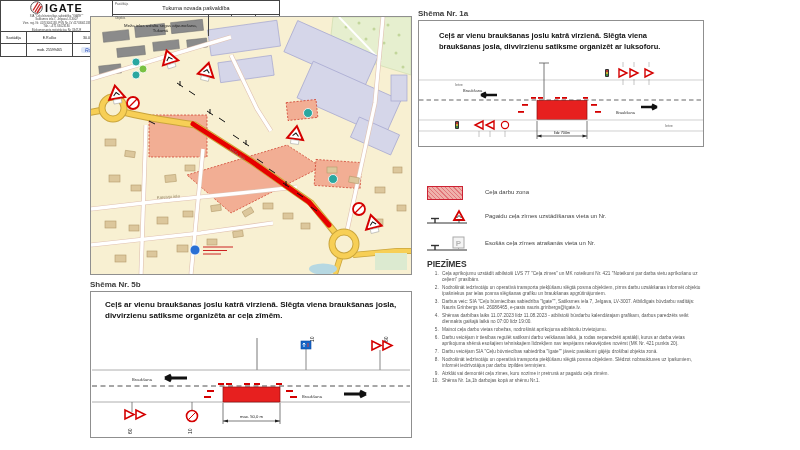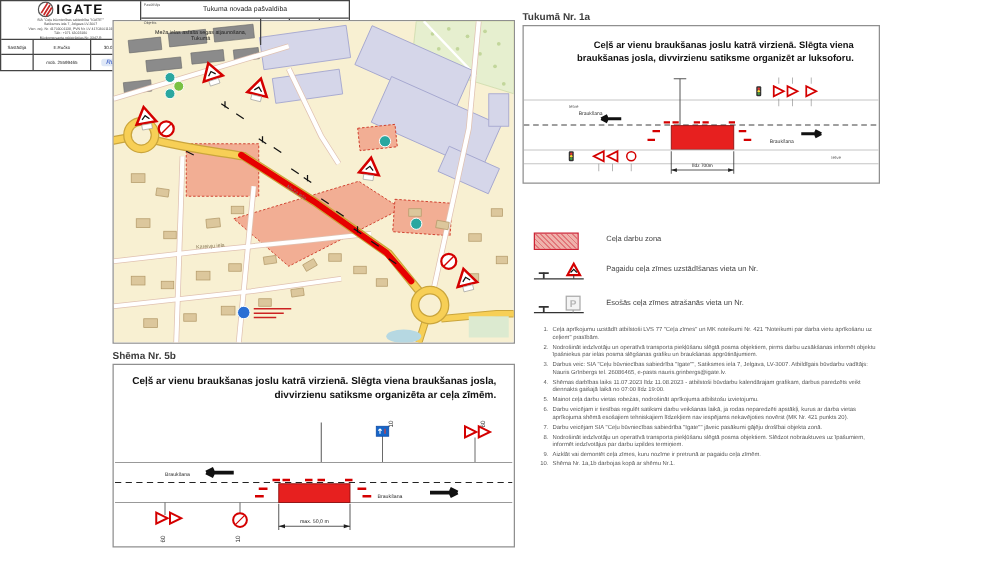--- a/index.html
+++ b/index.html
@@ -3,21 +3,21 @@
 <meta charset="utf-8">
 <style>
   html,body{margin:0;padding:0;background:#fff;}
   .page{position:relative;width:800px;height:450px;background:#ffffff;overflow:hidden;
         font-family:"Liberation Sans",sans-serif;color:#222;}
   .abs{position:absolute;}
   .panel{position:absolute;border:1px solid #8f8f8f;background:#fff;box-sizing:border-box;}
   .h-scheme{font-weight:bold;font-size:8px;color:#3c3c3c;}
   .s1-title{left:88px;top:2px;font-size:10px;font-weight:bold;color:#2e2e2e;white-space:nowrap;}
   .s1-title .sub{font-weight:normal;font-size:7.5px;color:#4a4a4a;}
-  .desc{font-weight:bold;font-size:8px;line-height:1.4;text-align:right;color:#111;}
+  .desc{font-weight:bold;font-size:8px;line-height:1.4;text-align:left;color:#111;}
   .legend-title,.notes-title{font-weight:bold;font-size:8.5px;color:#333;}
   .legend-item{display:flex;align-items:center;margin-bottom:7px;}
   .legend-icon{width:44px;flex:0 0 44px;display:flex;justify-content:flex-start;}
   .legend-label{font-size:6px;color:#444;line-height:1.25;margin-left:14px;}
   .swatch{width:34px;height:12px;border:1px solid #c23;
      background:repeating-linear-gradient(45deg,#efb1ab 0 2px,#e2767a 2px 3px);}
   .notes-list{margin:2px 0 0 0;padding-left:13px;font-size:4.7px;line-height:1.32;color:#555;}
   .notes-list li{margin-bottom:1.6px;padding-left:2px;}
   
   .tblock{left:425px;top:384px;width:280px;height:57px;border:1.5px solid #444;background:#fff;
@@ -288,21 +288,21 @@
         <polygon points="33,86 42,86 37.5,95" fill="#fff" stroke="#d40000" stroke-width="1.6" transform="rotate(-90 37.5 90.5)"></polygon>
         <polygon points="44,86 53,86 48.5,95" fill="#fff" stroke="#d40000" stroke-width="1.6" transform="rotate(-90 48.5 90.5)"></polygon>
       </g>
       <text x="40" y="110" font-size="5" fill="#222" transform="rotate(-90 40 110)">60</text>
       <circle cx="100" cy="92" r="5.5" fill="#fff" stroke="#d40000" stroke-width="1.6"></circle>
       <path d="M96.5,95.5 l7,-7" stroke="#d40000" stroke-width="1"></path>
       <text x="100" y="110" font-size="5" fill="#222" transform="rotate(-90 100 110)">10</text>
     </svg>
   </div>
 
-  <div class="abs h-scheme" style="left:418px;top:9px;">Tukumā Nr. 1a</div>
+  <div class="abs h-scheme" style="left:418px;top:9px;">Shēma Nr. 1a</div>
   <div class="panel" style="left:418px;top:20px;width:286px;height:127px;">
     <div class="desc" style="margin:10px 20px 0;font-size:7.5px;">Ceļš ar vienu braukšanas joslu katrā virzienā. Slēgta viena braukšanas josla, divvirzienu satiksme organizēt ar luksoforu.</div>
     <svg width="284" height="84" viewBox="0 0 284 84" style="position:absolute;left:0;bottom:1px;">
 
       <line x1="0" y1="19" x2="284" y2="19" stroke="#bbb" stroke-width="0.7"></line>
       <text x="36" y="25" font-size="3.6" fill="#666">Ietve</text>
 
       <text x="44" y="31" font-size="4" fill="#333">Braukšana</text>
       <path d="M78,34 h-16 m0,0 l5,-2.5 m-5,2.5 l5,2.5" stroke="#111" stroke-width="2.4" fill="none"></path>
 
@@ -407,20 +407,21 @@
           <rect x="26" y="3" width="11" height="11" fill="#f4f4f4" stroke="#aaa" stroke-width="1"></rect>
           <text x="31.5" y="11.5" font-size="8" fill="#b5b5b5" text-anchor="middle" font-weight="bold">P</text>
           <line x1="31.5" y1="14" x2="31.5" y2="16" stroke="#999" stroke-width="0.8"></line>
         </svg>
       </div>
       <div class="legend-label">Esošās ceļa zīmes atrašanās vieta un Nr.</div>
     </div>
   </div>
 
   <div class="abs" style="left:427px;top:259px;width:278px;">
+    <div class="notes-title">PIEZĪMES</div>
     <ol class="notes-list">
       <li>Ceļa aprīkojumu uzstādīt atbilstoši LVS 77 "Ceļa zīmes" un MK noteikumi Nr. 421 "Noteikumi par darba vietu aprīkošanu uz ceļiem" prasībām.</li>
       <li>Nodrošināt iedzīvotāju un operatīvā transporta piekļūšanu slēgtā posma objektiem, pirms darbu uzsākšanas informēt objektu īpašniekus par ielas posma slēgšanas grafiku un braukšanas apgrūtinājumiem.</li>
       <li>Darbus veic: SIA "Ceļu būvniecības sabiedrība "Igate"", Satiksmes iela 7, Jelgava, LV-3007. Atbildīgais būvdarbu vadītājs: Nauris Grīnbergs tel. 26086465, e-pasts nauris.grinbergs@igate.lv.</li>
       <li>Shēmas darbības laiks 11.07.2023 līdz 11.08.2023 - atbilstoši būvdarbu kalendārajam grafikam, darbus paredzēts veikt diennakts gaišajā laikā no 07:00 līdz 19:00.</li>
       <li>Mainot ceļa darbu vietas robežas, nodrošināt aprīkojuma atbilstošu izvietojumu.</li>
       <li>Darbu veicējam ir tiesības regulēt satiksmi darbu veikšanas laikā, ja rodas neparedzēti apstākļi, kurus ar darba vietas aprīkojuma shēmā esošajiem tehniskajiem līdzekļiem nav iespējams nekavējoties novērst (MK Nr. 421 punkts 20).</li>
       <li>Darbu veicējam SIA "Ceļu būvniecības sabiedrība "Igate"" jāveic pasākumi gājēju drošībai objekta zonā.</li>
       <li>Nodrošināt iedzīvotāju un operatīvā transporta piekļūšanu slēgtā posma objektiem. Slēdzot nobrauktuves uz īpašumiem, informēt iedzīvotājus par darbu izpildes termiņiem.</li>
       <li>Aizklāt vai demontēt ceļa zīmes, kuru nozīme ir pretrunā ar pagaidu ceļa zīmēm.</li>

